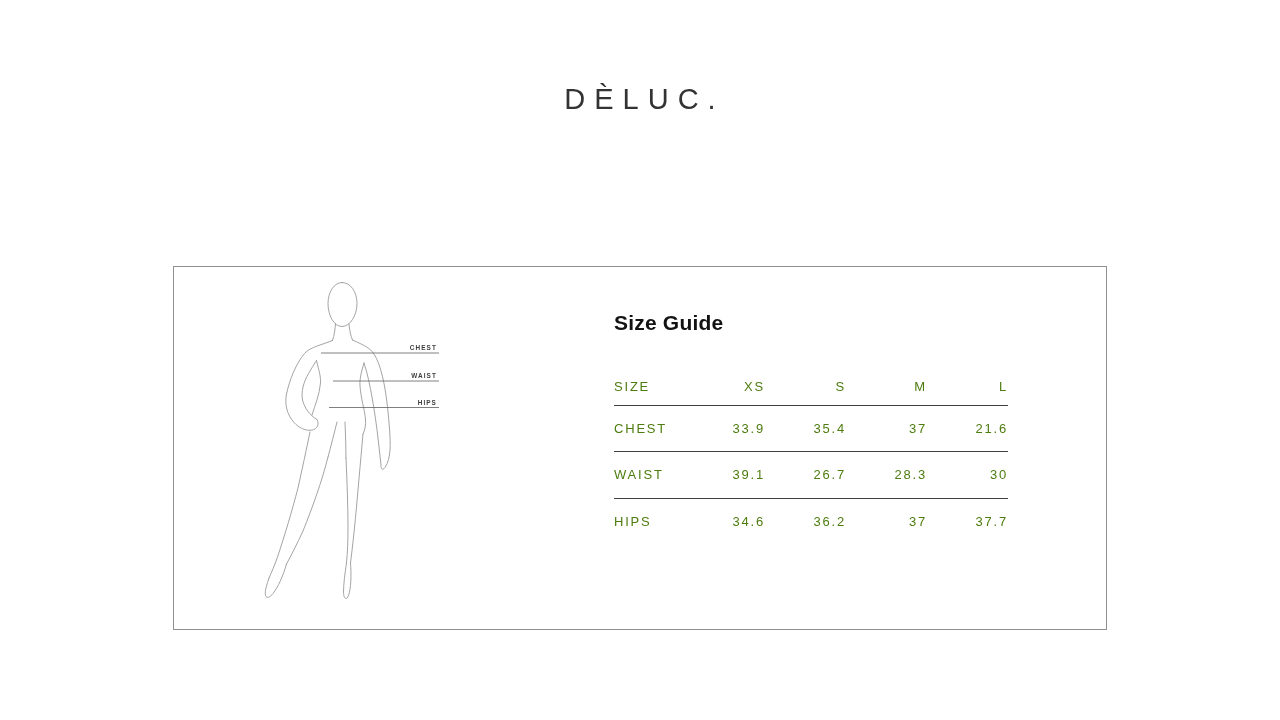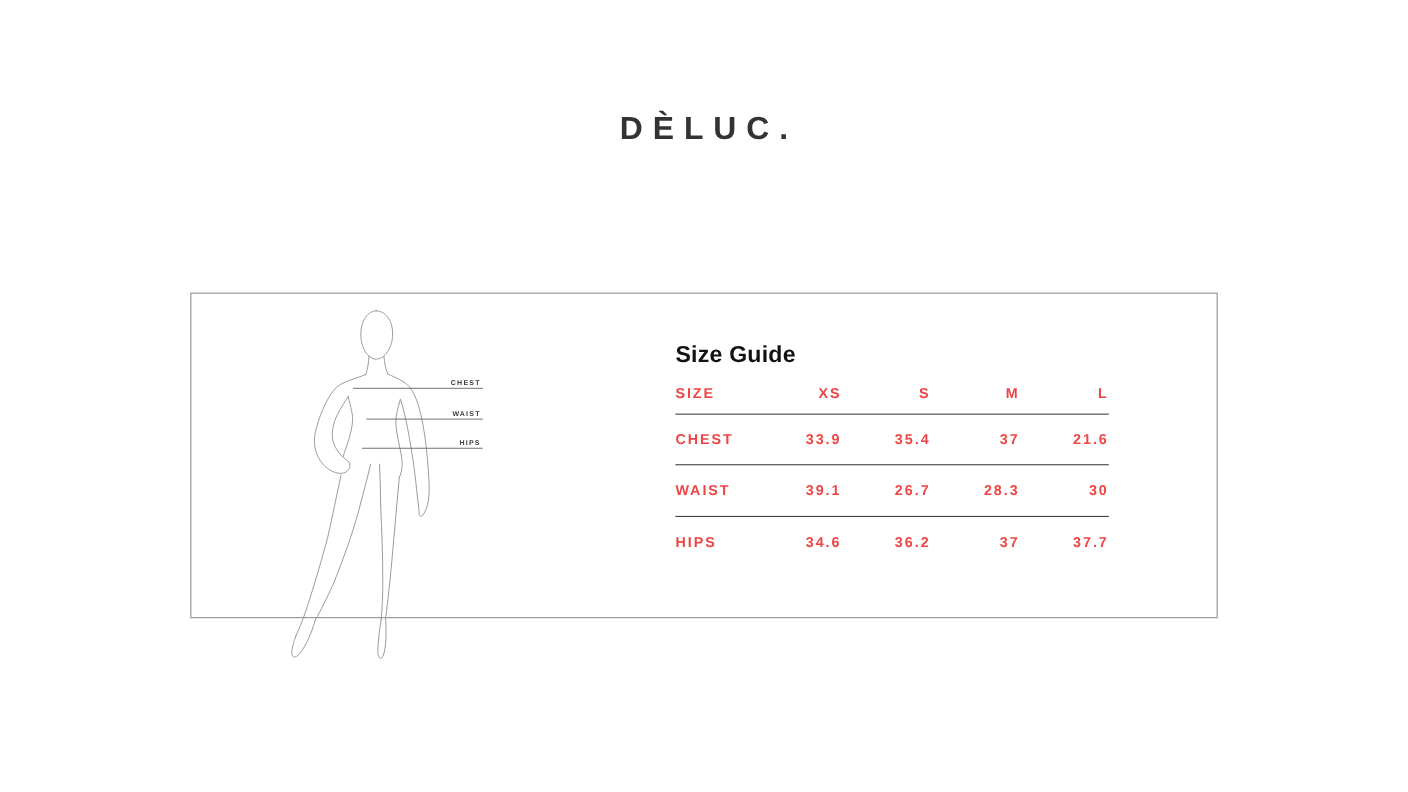--- a/index.html
+++ b/index.html
@@ -15,34 +15,33 @@
   }
 
   
   .logo {
     position: absolute;
     top: 83px;
     left: 0;
     width: 100%;
     text-align: center;
     font-size: 29px;
-    font-weight: 700;
+    font-weight: 400;
     letter-spacing: 9px;
     text-indent: 9px; 
     color: #333333;
-    margin-top: 18px;
   }
 
   
   .panel {
     position: absolute;
     left: 173px;
     top: 266px;
     width: 934px;
-    height: 296px;
+    height: 364px;
     border: 1px solid #8f8f8f;
     background: #ffffff;
   }
 
   
   .croquis {
     position: absolute;
     left: 85px;
     top: 6px;
     width: 195px;
@@ -72,26 +71,26 @@
     left: 440px;
     top: 44px;
     font-size: 21px;
     font-weight: 600;
     letter-spacing: 0.2px;
     color: #121212;
   }
   .sg-table {
     position: absolute;
     left: 440px;
-    top: 72px;
+    top: 101px;
     width: 394px;
     font-size: 13px;
-    font-weight: 700;
+    font-weight: 400;
     letter-spacing: 1.8px;
-    color: #ef4444;
+    color: #4d7c0f;
   }
   .sg-row {
     display: flex;
     align-items: center;
     height: 46.5px;
     border-bottom: 1px solid #414141;
   }
   .sg-row.header { height: 37.5px; }
   .sg-row.last { border-bottom: none; }
   .sg-cell-label {

